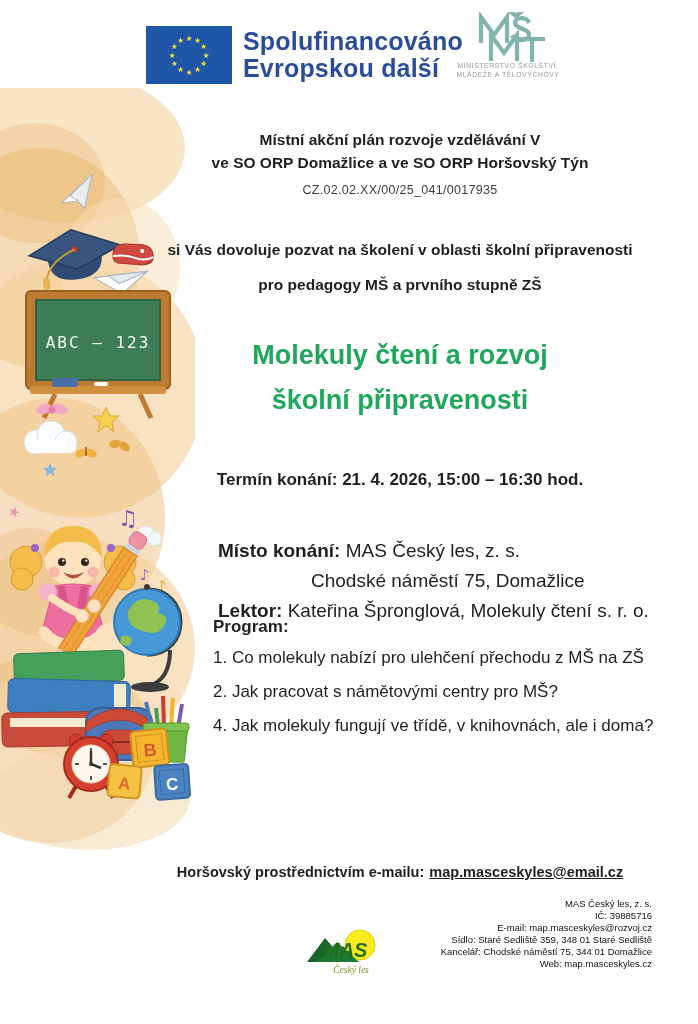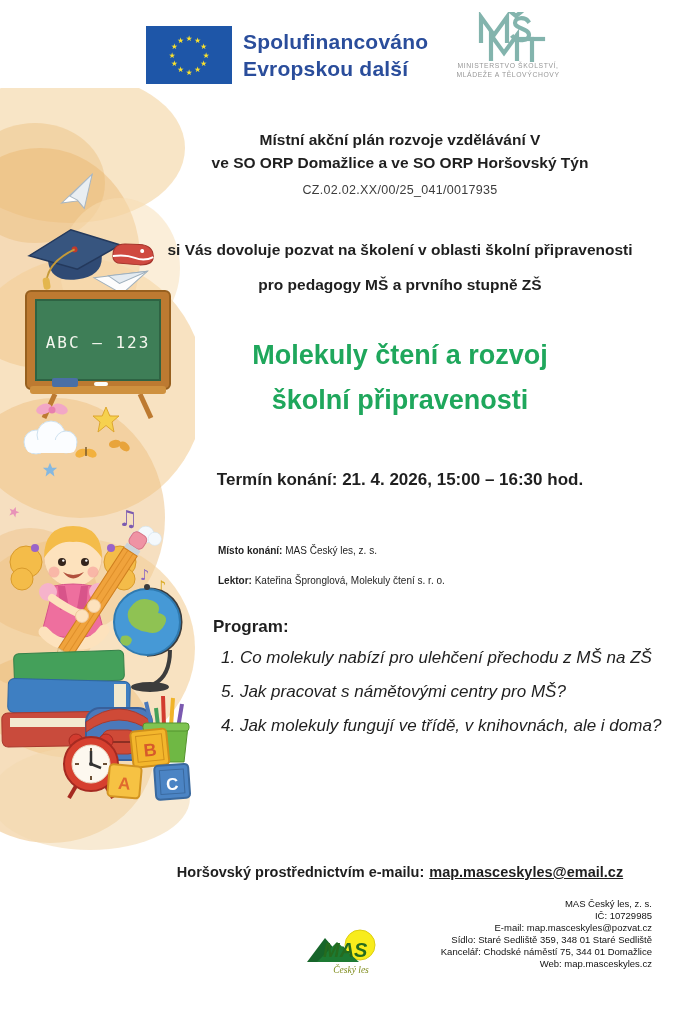--- a/index.html
+++ b/index.html
@@ -1,36 +1,36 @@
 <!DOCTYPE html>
 <html><head>
 <meta charset="utf-8">
 <style>
   html,body{margin:0;padding:0;background:#9a9a9a;}
   .page{position:relative;width:698px;height:1024px;margin:0 auto;background:#ffffff;
         font-family:"Liberation Sans",sans-serif;color:#1f1f1f;overflow:hidden;}
   .center-col{position:absolute;left:100px;width:600px;text-align:center;}
   
   .eu-flag{position:absolute;left:146px;top:26px;width:86px;height:58px;}
-  .eu-text{position:absolute;left:243px;top:28px;font-size:21px;font-weight:bold;
+  .eu-text{position:absolute;left:243px;top:28px;font-size:25px;font-weight:bold;
            color:#2a4d9b;line-height:27px;letter-spacing:.2px;}
   .msmt-mono{position:absolute;left:455px;top:12px;width:104px;height:50px;}
   .msmt-caption{position:absolute;left:418px;top:61px;width:180px;text-align:center;
                 font-size:6.8px;line-height:9px;color:#979797;letter-spacing:.6px;}
   
   .intro-title{top:128px;font-size:15.5px;font-weight:bold;line-height:23px;}
   .code{top:183px;font-size:12.5px;color:#3d3d3d;letter-spacing:.3px;}
   .invite{top:232px;font-size:15.5px;font-weight:bold;line-height:35px;}
   .event-title{top:333px;font-size:27px;font-weight:bold;color:#1fa75c;line-height:45px;}
   .date-line{top:470px;font-size:17px;font-weight:bold;line-height:20px;}
-  .venue{position:absolute;left:218px;top:536px;font-size:10px;line-height:30px;}
+  .venue{position:absolute;left:218px;top:536px;font-size:19px;line-height:30px;}
   .venue .indent{margin-left:93px;}
   .program{position:absolute;left:213px;top:616px;font-size:17px;}
   .program .prog-label{font-weight:bold;line-height:22px;}
-  .prog-list{margin:3px 8px 0;padding:0;list-style:none;font-style:italic;}
+  .prog-list{margin:3px 0 0;padding:0;list-style:none;}
   .prog-list li{width:447px;line-height:34px;padding-left:25px;text-indent:-25px;}
   .registration{top:862px;font-size:14.5px;font-weight:bold;line-height:20px;}
   .registration a{color:inherit;text-decoration:underline;margin-left:5px;}
   .contact{position:absolute;right:46px;top:898px;text-align:right;font-size:9.5px;
            line-height:12px;color:#111;}
   .mas-logo{position:absolute;left:303px;top:928px;width:90px;height:50px;}
   .illustration{position:absolute;left:0;top:88px;width:195px;height:764px;}
   b{font-weight:bold;}
 </style>
 </head>
@@ -283,46 +283,47 @@
 
   <div class="center-col event-title">
     <div>Molekuly čtení a rozvoj</div>
     <div>školní připravenosti</div>
   </div>
 
   <div class="center-col date-line">Termín konání: 21. 4. 2026, 15:00 – 16:30 hod.</div>
 
   <div class="venue">
     <div><b>Místo konání:</b> <span>MAS Český les, z. s.</span></div>
+    <div class="indent">Chodské náměstí 75, Domažlice</div>
     <div><b>Lektor:</b> <span>Kateřina Špronglová, Molekuly čtení s. r. o.</span></div>
   </div>
 
   <div class="program">
     <div class="prog-label">Program:</div>
     <ul class="prog-list">
       <li>1. Co molekuly nabízí pro ulehčení přechodu z MŠ na ZŠ</li>
-      <li>5. Jak pracovat s námětovými centry pro MŠ?</li>
+      <li>2. Jak pracovat s námětovými centry pro MŠ?</li>
       <li>4. Jak molekuly fungují ve třídě, v knihovnách, ale i doma?</li>
     </ul>
   </div>
 
   <div class="center-col registration">
     <span>Horšovský prostřednictvím e-mailu:</span><a href="#">map.masceskyles@email.cz</a>
   </div>
 
   <svg class="mas-logo" viewBox="0 0 90 50">
     <circle cx="57" cy="17" r="15" fill="#f8ec1c" stroke="#ddce12"></circle>
     <polygon points="4,34 22,10 34,24 40,18 52,34" fill="#17652a"></polygon>
     <polygon points="14,34 34,14 56,34" fill="#1d7a33"></polygon>
     <text x="20" y="29" font-size="20" font-weight="bold" font-style="italic" fill="#256b1e">MAS</text>
     <text x="48" y="45" font-size="9.5" font-style="italic" fill="#7f8c1c" text-anchor="middle" font-family="Liberation Serif">Český les</text>
   </svg>
 
   <div class="contact">
     <div>MAS Český les, z. s.</div>
-    <div>IČ: 10729985</div>
-    <div>E-mail: map.masceskyles@pozvat.cz</div>
+    <div>IČ: 39885716</div>
+    <div>E-mail: map.masceskyles@rozvoj.cz</div>
     <div>Sídlo: Staré Sedliště 359, 348 01 Staré Sedliště</div>
     <div>Kancelář: Chodské náměstí 75, 344 01 Domažlice</div>
     <div>Web: map.masceskyles.cz</div>
   </div>
 
 </div>
 
 </body></html>

